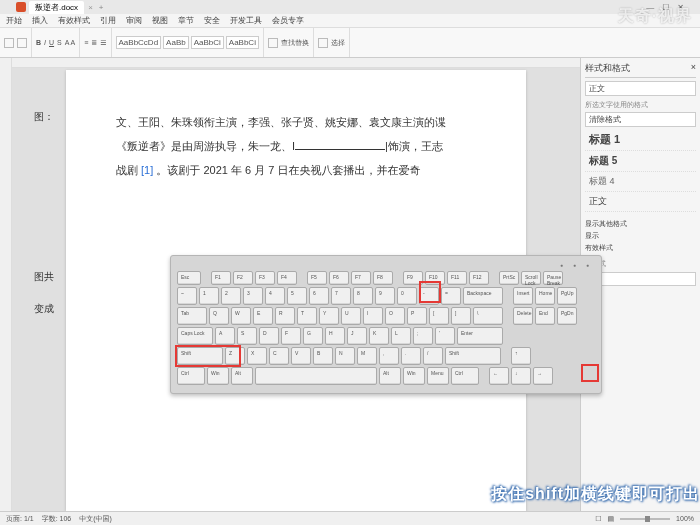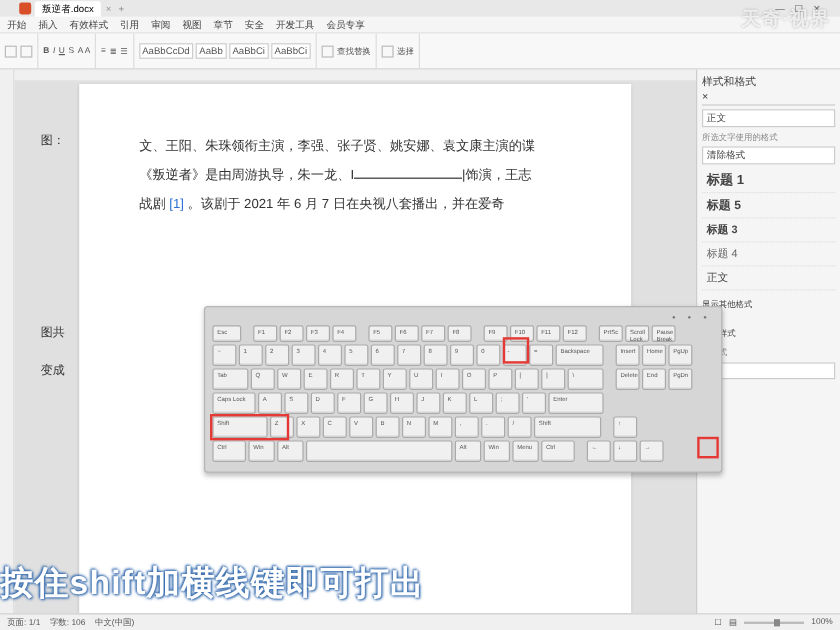--- a/index.html
+++ b/index.html
@@ -25,21 +25,21 @@
 .doc-area { flex: 1; background: #e0e0e0; display: flex; justify-content: center; overflow: hidden; position: relative; }
 .ruler-h { position: absolute; top: 0; left: 0; right: 0; height: 10px; background: #f0f0f0; border-bottom: 1px solid #ddd; }
 .page { width: 460px; background: #fff; margin-top: 12px; box-shadow: 0 1px 3px rgba(0,0,0,0.2); padding: 40px 50px; position: relative; }
 .page p { font-size: 11px; line-height: 2.2; color: #333; text-align: justify; }
 .page .blank { display: inline-block; border-bottom: 1px solid #333; width: 90px; }
 .page .ref { color: #2a6fd6; }
 .page .cursor { display: inline-block; width: 1px; height: 12px; background: #000; vertical-align: middle; }
 .page .side-label { position: absolute; left: -32px; font-size: 10px; color: #333; }
 
 .side-panel { width: 120px; background: #f5f5f5; border-left: 1px solid #ccc; padding: 4px; font-size: 8px; color: #444; }
-.side-panel .hdr { font-size: 9px; border-bottom: 1px solid #ccc; padding-bottom: 2px; margin-bottom: 3px; display: flex; justify-content: space-between; flex-direction: column; }
+.side-panel .hdr { font-size: 9px; border-bottom: 1px solid #ccc; padding-bottom: 2px; margin-bottom: 3px; display: flex; justify-content: space-between; }
 .side-panel .sel { background: #fff; border: 1px solid #ccc; padding: 1px 3px; margin-bottom: 2px; }
 .side-panel .lbl { color: #888; font-size: 7px; margin: 4px 0 2px; }
 .side-panel .style-list div { padding: 3px 4px; border-bottom: 1px dotted #ddd; font-size: 9px; }
 .side-panel .style-list .h1 { font-weight: bold; font-size: 11px; }
 .side-panel .style-list .h2 { font-weight: bold; font-size: 10px; }
 .side-panel .style-list .h3 { font-weight: bold; font-size: 9px; }
 .side-panel .style-list .h4 { color: #666; }
 .side-panel .ftr { margin-top: 6px; font-size: 7px; }
 .side-panel .ftr div { padding: 1px 0; }
 
@@ -50,21 +50,21 @@
 
 .keyboard { position: absolute; left: 170px; top: 255px; width: 432px; background: #d6d6d6; border: 1px solid #b5b5b5; border-radius: 3px; padding: 6px; box-shadow: 0 2px 4px rgba(0,0,0,0.25); }
 .keyboard .led-row { display: flex; justify-content: flex-end; gap: 10px; font-size: 5px; color: #777; margin-bottom: 3px; padding-right: 6px; }
 .keyboard .row { display: flex; gap: 2px; margin-bottom: 2px; }
 .keyboard .key { background: #f0f0f0; border: 1px solid #aaa; border-radius: 2px; font-size: 5px; color: #555; display: flex; align-items: flex-start; justify-content: flex-start; padding: 2px 3px; height: 18px; box-shadow: inset 0 -1px 0 rgba(0,0,0,0.1); }
 .keyboard .key.fn { height: 14px; }
 .keyboard .gap { width: 6px; }
 .keyboard .hl-red { position: absolute; border: 2px solid #e53935; pointer-events: none; }
 
 .watermark { position: absolute; top: 6px; right: 8px; font-size: 16px; font-weight: bold; color: rgba(255,255,255,0.75); text-shadow: 0 0 2px rgba(0,0,0,0.3); letter-spacing: 1px; }
-.subtitle { position: absolute; bottom: 20px; left: 0; right: 0; text-align: left; font-size: 28px; font-weight: bold; color: #fff; text-shadow: 0 0 3px #3b6fb0, 1px 1px 2px #3b6fb0, -1px -1px 2px #3b6fb0; letter-spacing: 1px; }
+.subtitle { position: absolute; bottom: 20px; left: 0; right: 0; text-align: right; font-size: 16px; font-weight: bold; color: #fff; text-shadow: 0 0 3px #3b6fb0, 1px 1px 2px #3b6fb0, -1px -1px 2px #3b6fb0; letter-spacing: 1px; }
 </style>
 </head>
 <body>
 
 <div class="titlebar">
   <span class="win-icon"></span>
   <span class="tab">叛逆者.docx</span>
   <span class="close-tab">×</span>
   <span class="plus">+</span>
   <div class="win-ctrl">
@@ -135,21 +135,20 @@
     <div class="hdr">
         <span>样式和格式</span>
         <span>×</span>
       </div>
     <div class="sel">正文</div>
     <div class="lbl">所选文字使用的格式</div>
     <div class="sel">清除格式</div>
     <div class="style-list">
       <div class="h1">标题 1</div>
       <div class="h2">标题 5</div>
-      <div class="h3">标题 3</div>
       <div class="h4">标题 4</div>
       <div>正文</div>
     </div>
     <div class="ftr">
       <div>显示其他格式</div>
       <div>显示</div>
       <div>有效样式</div>
       <div class="lbl">新样式</div>
       <div class="sel">正文</div>
     </div>

